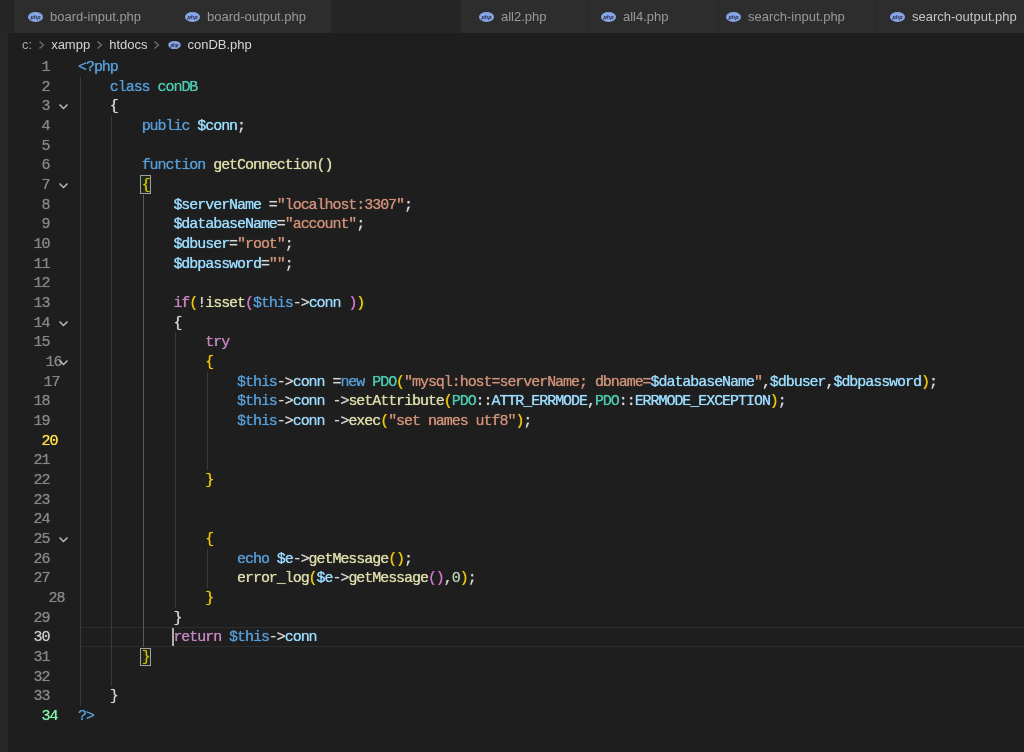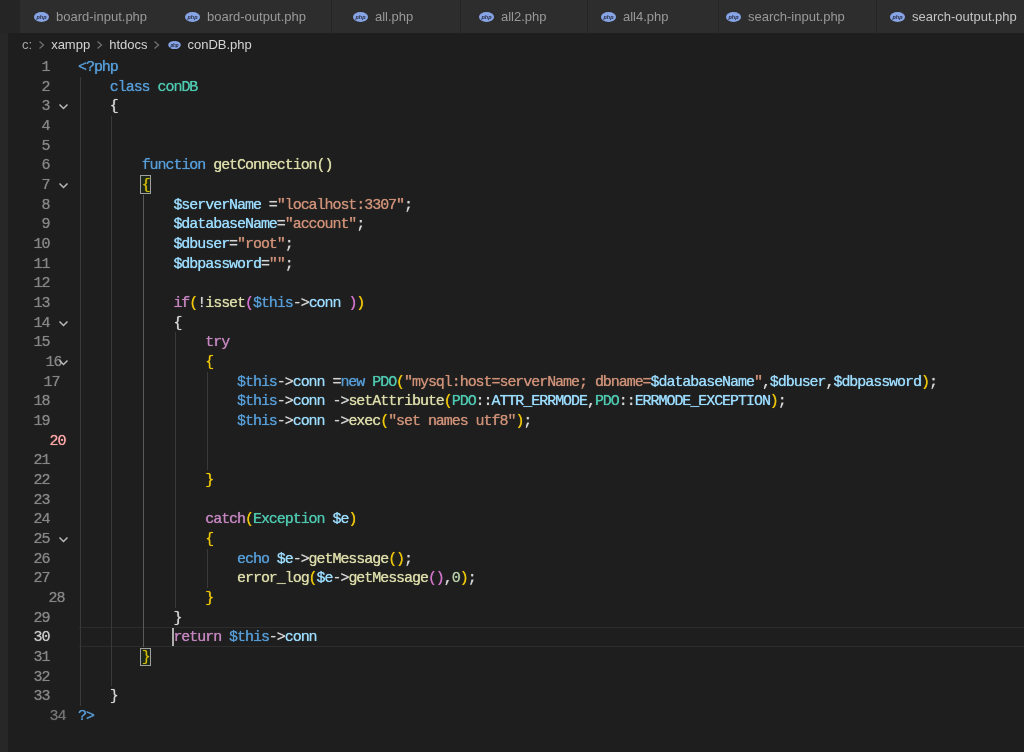--- a/index.html
+++ b/index.html
@@ -27,40 +27,33 @@
 .o{color:#d173ca}
 .guide{position:absolute;width:1px;background:#3a3a3a}
 .guideA{background:#5a5a5a}
 .hl{position:absolute;left:70.8px;right:0;border-top:1px solid #2d2d2d;border-bottom:1px solid #2d2d2d}
 .cursor{position:absolute;width:2px;background:#aeafad}
 .bm{position:absolute;border:1px solid #a0a0a0;background:rgba(0,100,0,0.13)}
 .chev{position:absolute}
 </style></head><body>
 <div class="sliver"></div>
 <div class="tabbar">
-<div class="tab" style="left:20px;width:161px;color:#999;padding-left:14px">
+<div class="tab" style="left:14px;width:161px;color:#999;padding-left:14px">
       <svg class="ico" width="15" height="12" viewBox="0 0 15 12">
         <ellipse cx="7.5" cy="6" rx="7.5" ry="4.9" fill="#87a5e6"></ellipse>
         <text x="7.5" y="7.9" font-size="5.4" font-weight="bold" font-style="italic" text-anchor="middle" fill="#22283d" font-family="Liberation Sans">php</text>
       </svg>
       <span>board-input.php</span>
     </div>
 <div class="tab" style="left:170px;width:161px;color:#999;padding-left:15px">
       <svg class="ico" width="15" height="12" viewBox="0 0 15 12">
         <ellipse cx="7.5" cy="6" rx="7.5" ry="4.9" fill="#87a5e6"></ellipse>
         <text x="7.5" y="7.9" font-size="5.4" font-weight="bold" font-style="italic" text-anchor="middle" fill="#22283d" font-family="Liberation Sans">php</text>
       </svg>
       <span>board-output.php</span>
-    </div>
-<div class="tab" style="left:332px;width:128px;color:#999;padding-left:21px">
-      <svg class="ico" width="15" height="12" viewBox="0 0 15 12">
-        <ellipse cx="7.5" cy="6" rx="7.5" ry="4.9" fill="#87a5e6"></ellipse>
-        <text x="7.5" y="7.9" font-size="5.4" font-weight="bold" font-style="italic" text-anchor="middle" fill="#22283d" font-family="Liberation Sans">php</text>
-      </svg>
-      <span>all.php</span>
     </div>
 <div class="tab" style="left:461px;width:126px;color:#999;padding-left:18px">
       <svg class="ico" width="15" height="12" viewBox="0 0 15 12">
         <ellipse cx="7.5" cy="6" rx="7.5" ry="4.9" fill="#87a5e6"></ellipse>
         <text x="7.5" y="7.9" font-size="5.4" font-weight="bold" font-style="italic" text-anchor="middle" fill="#22283d" font-family="Liberation Sans">php</text>
       </svg>
       <span>all2.php</span>
     </div>
 <div class="tab" style="left:588px;width:130px;color:#999;padding-left:13px">
       <svg class="ico" width="15" height="12" viewBox="0 0 15 12">
@@ -117,20 +110,21 @@
 <div class="guide" style="left:166.90px;top:276.28px;height:275.38px"></div>
 <div class="guide" style="left:198.70px;top:315.62px;height:98.35px"></div>
 <div class="guide" style="left:198.70px;top:492.65px;height:39.34px"></div>
 <div class="ln" style="left:0;width:41.50px;top:1.90px;height:19.67px;line-height:19.67px;color:#858585">1</div>
 <div class="cl" style="left:70.00px;top:1.90px;height:19.67px;line-height:19.67px"><span class="k">&lt;?php</span></div>
 <div class="ln" style="left:0;width:41.50px;top:21.57px;height:19.67px;line-height:19.67px;color:#858585">2</div>
 <div class="cl" style="left:70.00px;top:21.57px;height:19.67px;line-height:19.67px">    <span class="k">class</span> <span class="t">conDB</span></div>
 <div class="ln" style="left:0;width:41.50px;top:41.24px;height:19.67px;line-height:19.67px;color:#858585">3</div>
 <div class="cl" style="left:70.00px;top:41.24px;height:19.67px;line-height:19.67px">    <span class="w">{</span></div>
 <div class="ln" style="left:0;width:41.50px;top:60.91px;height:19.67px;line-height:19.67px;color:#858585">4</div>
+<div class="cl" style="left:70.00px;top:60.91px;height:19.67px;line-height:19.67px">        <span class="k">public</span> <span class="v">$conn</span><span class="w">;</span></div>
 <div class="ln" style="left:0;width:41.50px;top:80.58px;height:19.67px;line-height:19.67px;color:#858585">5</div>
 <div class="ln" style="left:0;width:41.50px;top:100.25px;height:19.67px;line-height:19.67px;color:#858585">6</div>
 <div class="cl" style="left:70.00px;top:100.25px;height:19.67px;line-height:19.67px">        <span class="k">function</span> <span class="f">getConnection</span><span class="f">()</span></div>
 <div class="ln" style="left:0;width:41.50px;top:119.92px;height:19.67px;line-height:19.67px;color:#858585">7</div>
 <div class="cl" style="left:70.00px;top:119.92px;height:19.67px;line-height:19.67px">        <span class="g">{</span></div>
 <div class="ln" style="left:0;width:41.50px;top:139.59px;height:19.67px;line-height:19.67px;color:#858585">8</div>
 <div class="cl" style="left:70.00px;top:139.59px;height:19.67px;line-height:19.67px">            <span class="v">$serverName</span><span class="w"> =</span><span class="s">"localhost:3307"</span><span class="w">;</span></div>
 <div class="ln" style="left:0;width:41.50px;top:159.26px;height:19.67px;line-height:19.67px;color:#858585">9</div>
 <div class="cl" style="left:70.00px;top:159.26px;height:19.67px;line-height:19.67px">            <span class="v">$databaseName</span><span class="w">=</span><span class="s">"account"</span><span class="w">;</span></div>
 <div class="ln" style="left:0;width:41.50px;top:178.93px;height:19.67px;line-height:19.67px;color:#858585">10</div>
@@ -145,45 +139,44 @@
 <div class="ln" style="left:0;width:41.50px;top:277.28px;height:19.67px;line-height:19.67px;color:#858585">15</div>
 <div class="cl" style="left:70.00px;top:277.28px;height:19.67px;line-height:19.67px">                <span class="c">try</span></div>
 <div class="ln" style="left:12px;width:41.50px;top:296.95px;height:19.67px;line-height:19.67px;color:#858585">16</div>
 <div class="cl" style="left:70.00px;top:296.95px;height:19.67px;line-height:19.67px">                <span class="g">{</span></div>
 <div class="ln" style="left:10px;width:41.50px;top:316.62px;height:19.67px;line-height:19.67px;color:#858585">17</div>
 <div class="cl" style="left:70.00px;top:316.62px;height:19.67px;line-height:19.67px">                    <span class="k">$this</span><span class="w">-&gt;</span><span class="v">conn</span><span class="w"> =</span><span class="k">new</span> <span class="t">PDO</span><span class="g">(</span><span class="s">"mysql:host=serverName; dbname=</span><span class="v">$databaseName</span><span class="s">"</span><span class="w">,</span><span class="v">$dbuser</span><span class="w">,</span><span class="v">$dbpassword</span><span class="g">)</span><span class="w">;</span></div>
 <div class="ln" style="left:0;width:41.50px;top:336.29px;height:19.67px;line-height:19.67px;color:#858585">18</div>
 <div class="cl" style="left:70.00px;top:336.29px;height:19.67px;line-height:19.67px">                    <span class="k">$this</span><span class="w">-&gt;</span><span class="v">conn</span> <span class="w">-&gt;</span><span class="f">setAttribute</span><span class="g">(</span><span class="t">PDO</span><span class="w">::</span><span class="v">ATTR_ERRMODE</span><span class="w">,</span><span class="t">PDO</span><span class="w">::</span><span class="v">ERRMODE_EXCEPTION</span><span class="g">)</span><span class="w">;</span></div>
 <div class="ln" style="left:0;width:41.50px;top:355.96px;height:19.67px;line-height:19.67px;color:#858585">19</div>
 <div class="cl" style="left:70.00px;top:355.96px;height:19.67px;line-height:19.67px">                    <span class="k">$this</span><span class="w">-&gt;</span><span class="v">conn</span> <span class="w">-&gt;</span><span class="f">exec</span><span class="g">(</span><span class="s">"set names utf8"</span><span class="g">)</span><span class="w">;</span></div>
-<div class="ln" style="left:16px;width:41.50px;top:375.63px;height:19.67px;line-height:19.67px;color:#fca5a5">20</div>
+<div class="ln" style="left:8px;width:41.50px;top:375.63px;height:19.67px;line-height:19.67px;color:#fde047">20</div>
 <div class="ln" style="left:0;width:41.50px;top:395.30px;height:19.67px;line-height:19.67px;color:#858585">21</div>
 <div class="ln" style="left:0;width:41.50px;top:414.97px;height:19.67px;line-height:19.67px;color:#858585">22</div>
 <div class="cl" style="left:70.00px;top:414.97px;height:19.67px;line-height:19.67px">                <span class="g">}</span></div>
 <div class="ln" style="left:0;width:41.50px;top:434.64px;height:19.67px;line-height:19.67px;color:#858585">23</div>
 <div class="ln" style="left:0;width:41.50px;top:454.31px;height:19.67px;line-height:19.67px;color:#858585">24</div>
-<div class="cl" style="left:70.00px;top:454.31px;height:19.67px;line-height:19.67px">                <span class="c">catch</span><span class="g">(</span><span class="t">Exception</span> <span class="v">$e</span><span class="g">)</span></div>
 <div class="ln" style="left:0;width:41.50px;top:473.98px;height:19.67px;line-height:19.67px;color:#858585">25</div>
 <div class="cl" style="left:70.00px;top:473.98px;height:19.67px;line-height:19.67px">                <span class="g">{</span></div>
 <div class="ln" style="left:0;width:41.50px;top:493.65px;height:19.67px;line-height:19.67px;color:#858585">26</div>
 <div class="cl" style="left:70.00px;top:493.65px;height:19.67px;line-height:19.67px">                    <span class="k">echo</span> <span class="v">$e</span><span class="w">-&gt;</span><span class="f">getMessage</span><span class="g">()</span><span class="w">;</span></div>
 <div class="ln" style="left:0;width:41.50px;top:513.32px;height:19.67px;line-height:19.67px;color:#858585">27</div>
 <div class="cl" style="left:70.00px;top:513.32px;height:19.67px;line-height:19.67px">                    <span class="f">error_log</span><span class="g">(</span><span class="v">$e</span><span class="w">-&gt;</span><span class="f">getMessage</span><span class="o">()</span><span class="w">,</span><span class="n">0</span><span class="g">)</span><span class="w">;</span></div>
 <div class="ln" style="left:15px;width:41.50px;top:532.99px;height:19.67px;line-height:19.67px;color:#858585">28</div>
 <div class="cl" style="left:70.00px;top:532.99px;height:19.67px;line-height:19.67px">                <span class="g">}</span></div>
 <div class="ln" style="left:0;width:41.50px;top:552.66px;height:19.67px;line-height:19.67px;color:#858585">29</div>
 <div class="cl" style="left:70.00px;top:552.66px;height:19.67px;line-height:19.67px">            <span class="w">}</span></div>
 <div class="ln" style="left:0;width:41.50px;top:572.33px;height:19.67px;line-height:19.67px;color:#c6c6c6">30</div>
 <div class="cl" style="left:70.00px;top:572.33px;height:19.67px;line-height:19.67px">            <span class="c">return</span> <span class="k">$this</span><span class="w">-&gt;</span><span class="v">conn</span></div>
 <div class="ln" style="left:0;width:41.50px;top:592.00px;height:19.67px;line-height:19.67px;color:#858585">31</div>
 <div class="cl" style="left:70.00px;top:592.00px;height:19.67px;line-height:19.67px">        <span class="g">}</span></div>
 <div class="ln" style="left:0;width:41.50px;top:611.67px;height:19.67px;line-height:19.67px;color:#858585">32</div>
 <div class="ln" style="left:0;width:41.50px;top:631.34px;height:19.67px;line-height:19.67px;color:#858585">33</div>
 <div class="cl" style="left:70.00px;top:631.34px;height:19.67px;line-height:19.67px">    <span class="w">}</span></div>
-<div class="ln" style="left:16px;width:41.50px;top:651.01px;height:19.67px;line-height:19.67px;color:#737373">34</div>
+<div class="ln" style="left:8px;width:41.50px;top:651.01px;height:19.67px;line-height:19.67px;color:#86efac">34</div>
 <div class="cl" style="left:70.00px;top:651.01px;height:19.67px;line-height:19.67px"><span class="k">?&gt;</span></div>
 <div class="chev" style="left:49.00px;top:44.24px"><svg width="13" height="13" viewBox="0 0 13 13">
         <path d="M2.5 4.5 L6.5 8.5 L10.5 4.5" stroke="#b9b9b9" stroke-width="1.5" fill="none"></path>
       </svg></div>
 <div class="chev" style="left:49.00px;top:122.92px"><svg width="13" height="13" viewBox="0 0 13 13">
         <path d="M2.5 4.5 L6.5 8.5 L10.5 4.5" stroke="#b9b9b9" stroke-width="1.5" fill="none"></path>
       </svg></div>
 <div class="chev" style="left:49.00px;top:260.61px"><svg width="13" height="13" viewBox="0 0 13 13">
         <path d="M2.5 4.5 L6.5 8.5 L10.5 4.5" stroke="#b9b9b9" stroke-width="1.5" fill="none"></path>
       </svg></div>

